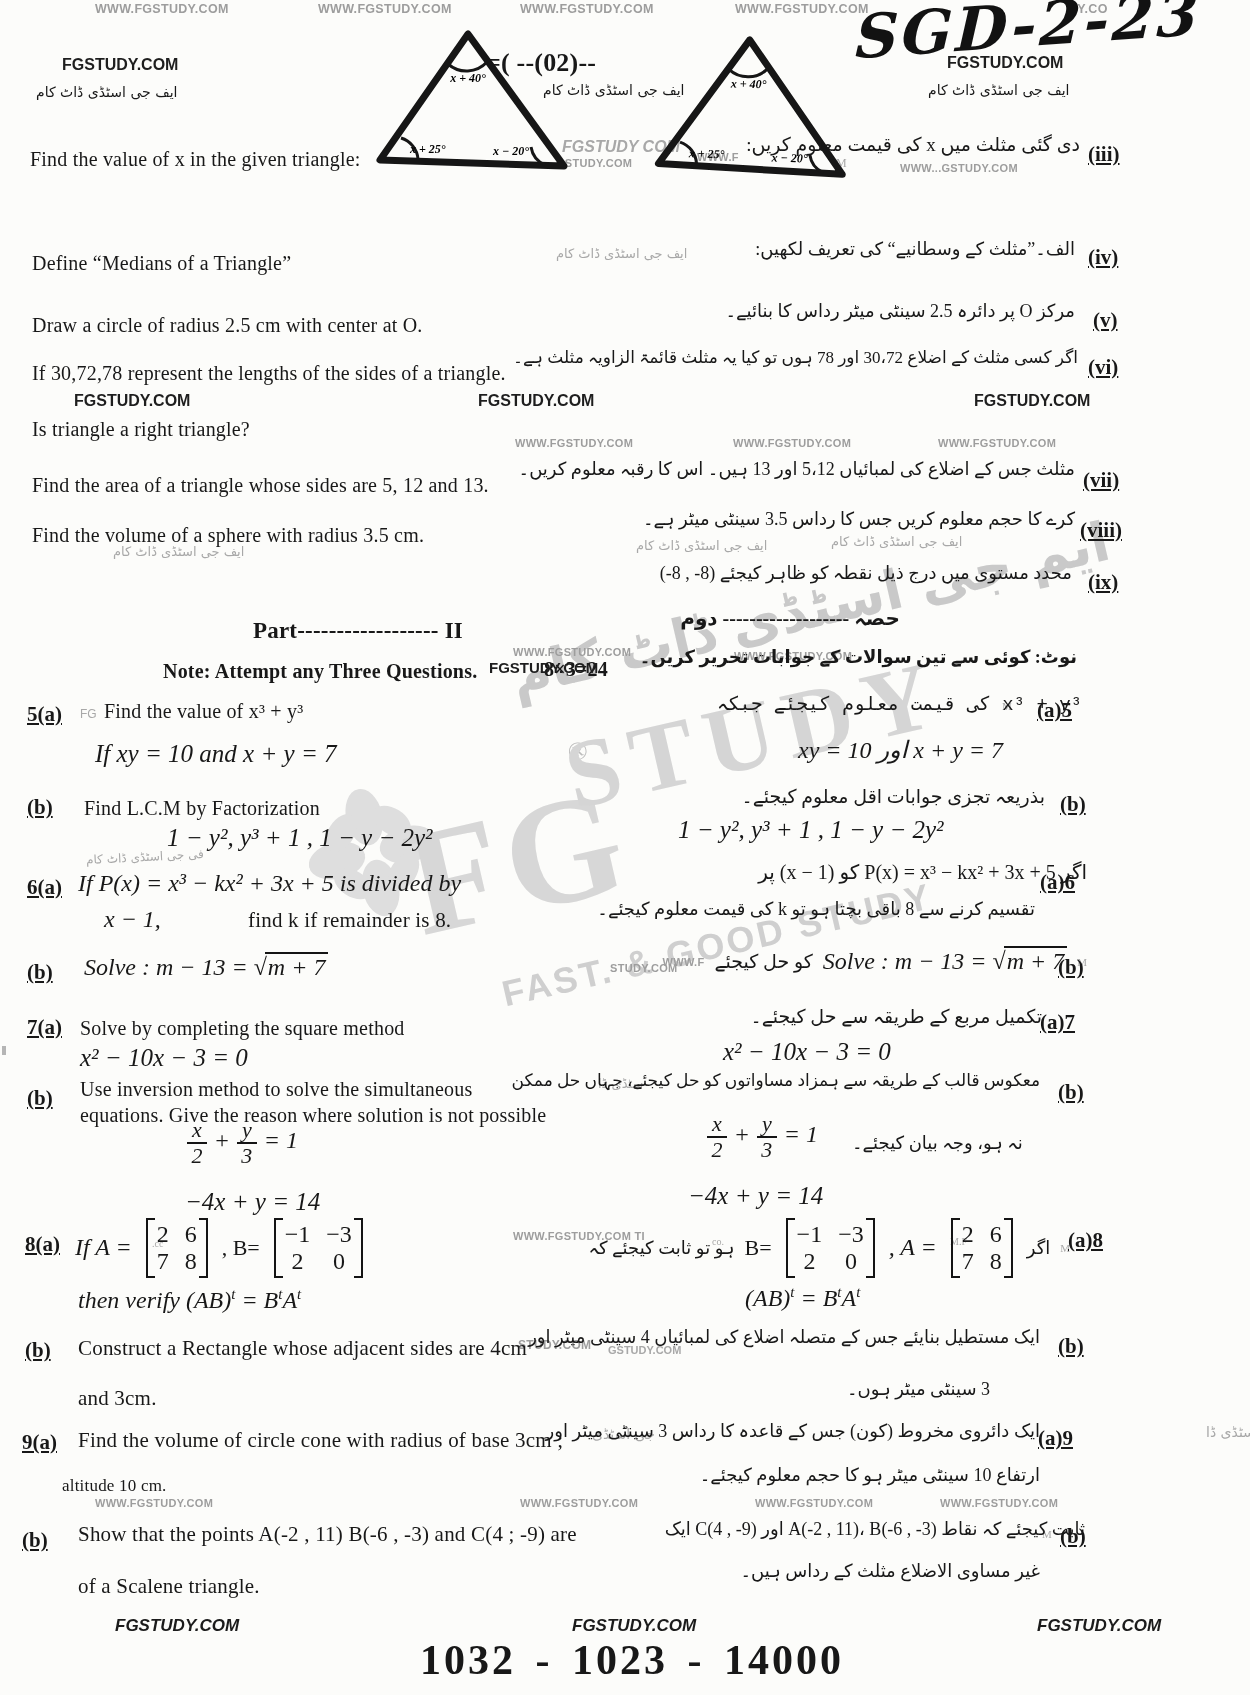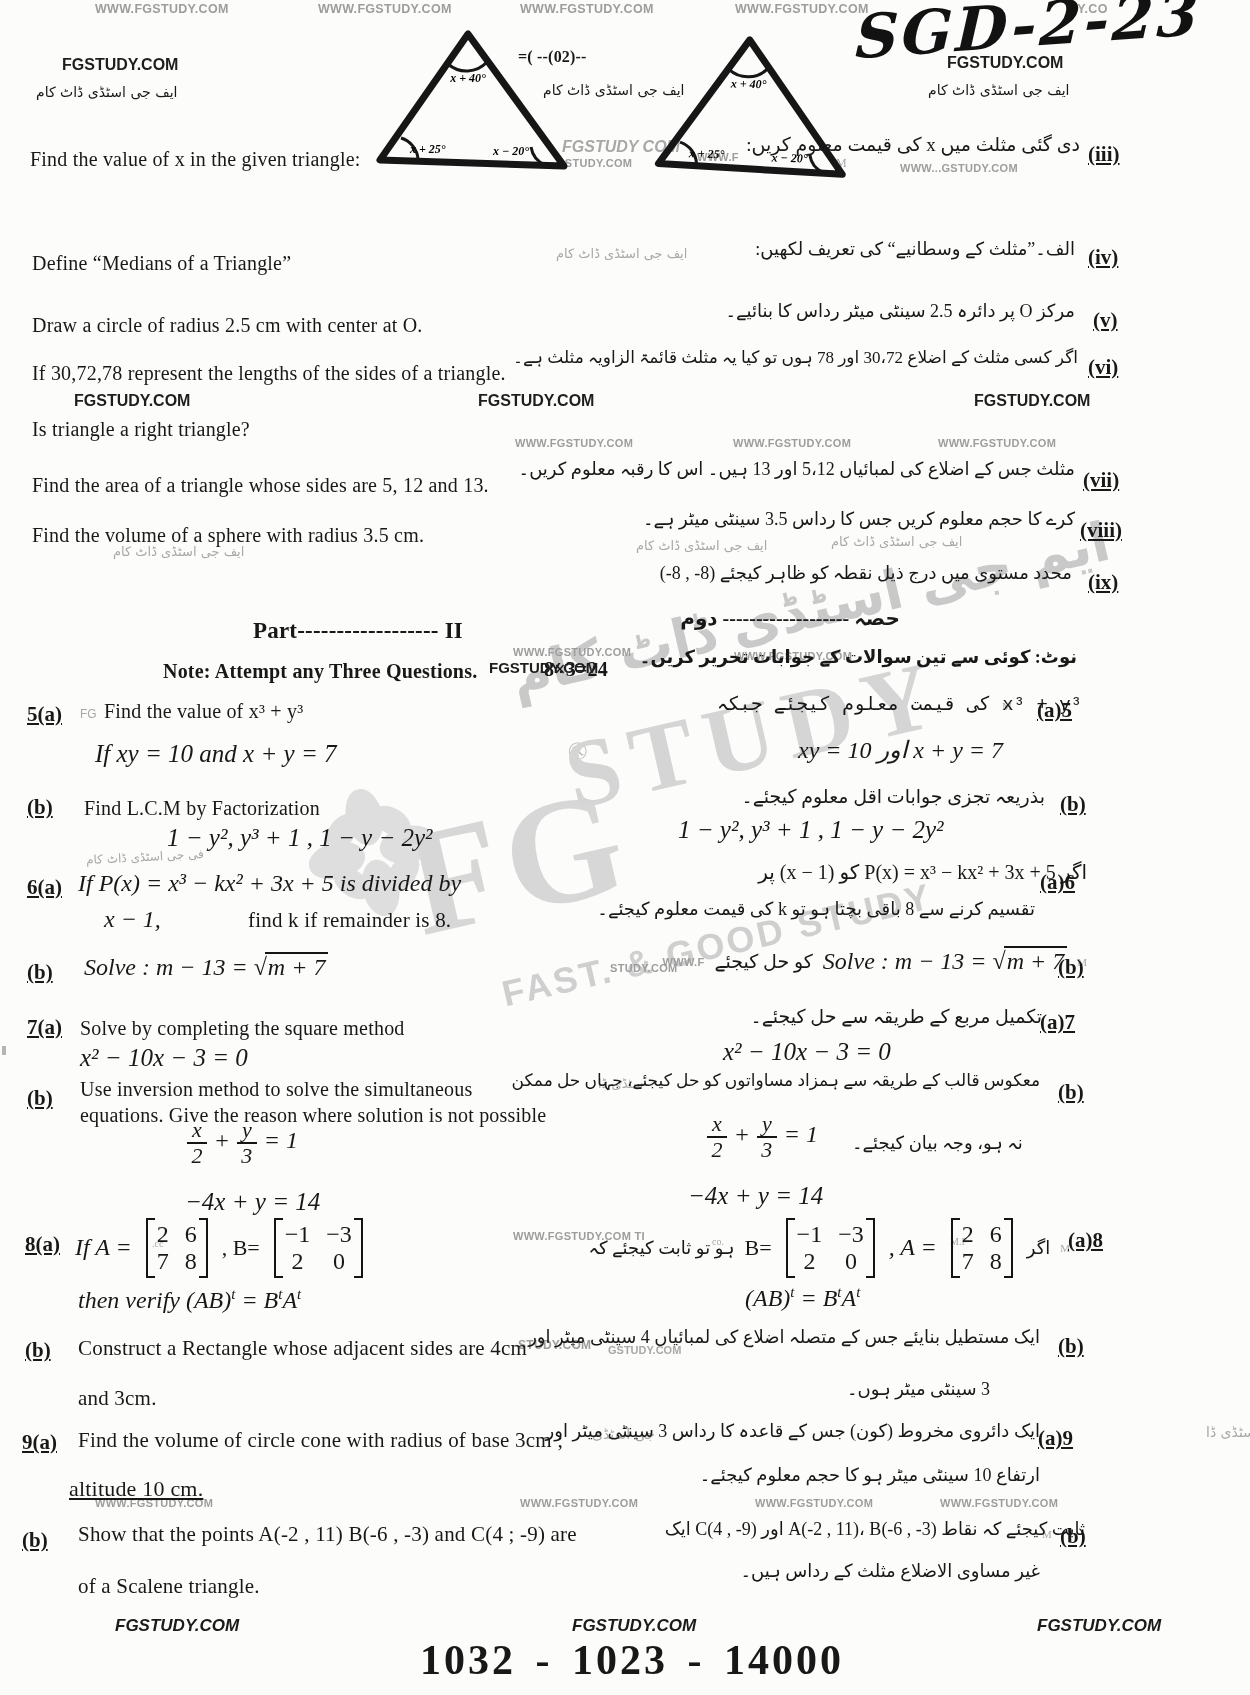--- a/index.html
+++ b/index.html
@@ -75,21 +75,21 @@
   <span class="abs wm" style="left:735px;top:2px;">WWW.FGSTUDY.COM</span>
   <span class="abs wm" style="left:1068px;top:2px;">DY.CO</span>
 
   <span class="abs hand" style="left:855px;top:-10px;">SGD-2-23</span>
 
   <span class="abs site" style="left:62px;top:56px;">FGSTUDY.COM</span>
   <span class="abs urh" style="left:36px;top:84px;">ایف جی اسٹڈی ڈاٹ کام</span>
   <span class="abs site" style="left:947px;top:54px;">FGSTUDY.COM</span>
   <span class="abs urh" style="left:928px;top:82px;">ایف جی اسٹڈی ڈاٹ کام</span>
 
-  <span class="abs en b" style="left:486px;top:48px;font-size:16px;z-index:2;margin-left:32px;">=( --(02)--</span>
+  <span class="abs en b" style="left:486px;top:48px;font-size:26px;z-index:2;">=( --(02)--</span>
   <span class="abs urh" style="left:543px;top:82px;">ایف جی اسٹڈی ڈاٹ کام</span>
 
   <svg class="abs" style="left:368px;top:26px;z-index:2;" width="210" height="150" viewBox="0 0 210 150">
     <polygon points="100,8 12,134 196,140" fill="none" stroke="#161616" stroke-width="7" stroke-linejoin="round"></polygon>
     <path d="M80,38 A28,28 0 0 0 119,36" fill="none" stroke="#161616" stroke-width="3"></path>
     <path d="M33,112 A24,24 0 0 1 50,133" fill="none" stroke="#161616" stroke-width="3"></path>
     <path d="M163,121 A24,24 0 0 0 177,139" fill="none" stroke="#161616" stroke-width="3"></path>
     <text x="100" y="56" font-size="12" text-anchor="middle">x + 40°</text>
     <text x="42" y="127" font-size="12">x + 25°</text>
     <text x="125" y="129" font-size="12">x − 20°</text>
@@ -281,21 +281,21 @@
   <span class="abs qno" style="left:1058px;top:1334px;">(b)</span>
   <span class="abs en" style="left:78px;top:1386px;font-size:21px;">and 3cm.</span>
   <span class="abs ur" style="right:260px;top:1378px;">3 سینٹی میٹر ہوں۔</span>
 
   <span class="abs qno" style="left:22px;top:1430px;">9(a)</span>
   <span class="abs en" style="left:78px;top:1428px;font-size:21px;">Find the volume of circle cone with radius of base 3cm ;</span>
   <span class="abs urh frag" style="left:592px;top:1426px;font-size:14px;">جی اسٹڈی</span>
   <span class="abs ur" style="right:210px;top:1420px;">ایک دائروی مخروط (کون) جس کے قاعدہ کا رداس 3 سینٹی میٹر اور</span>
   <span class="abs qno" style="left:1038px;top:1426px;">(a)9</span>
   <span class="abs urh frag" style="left:1206px;top:1424px;font-size:14px;">سٹڈی ڈا</span>
-  <span class="abs en" style="left:69px;top:1476px;font-size:22px;text-decoration:underline;">altitude 10 cm.</span>
+  <span class="abs en" style="left:62px;top:1476px;font-size:17px;">altitude 10 cm.</span>
   <span class="abs ur" style="right:210px;top:1464px;">ارتفاع 10 سینٹی میٹر ہو کا حجم معلوم کیجئے۔</span>
 
   <span class="abs wm" style="left:95px;top:1497px;font-size:11px;">WWW.FGSTUDY.COM</span>
   <span class="abs wm" style="left:520px;top:1497px;font-size:11px;">WWW.FGSTUDY.COM</span>
   <span class="abs wm" style="left:755px;top:1497px;font-size:11px;">WWW.FGSTUDY.COM</span>
   <span class="abs wm" style="left:940px;top:1497px;font-size:11px;">WWW.FGSTUDY.COM</span>
 
   <span class="abs qno" style="left:22px;top:1528px;">(b)</span>
   <span class="abs en" style="left:78px;top:1522px;font-size:21px;font-family:Liberation Serif, serif;">Show that the points A(-2 , 11)   B(-6 , -3) and C(4 ; -9) are</span>
   <span class="abs frag" style="left:1042px;top:1528px;font-size:11px;">M</span>

